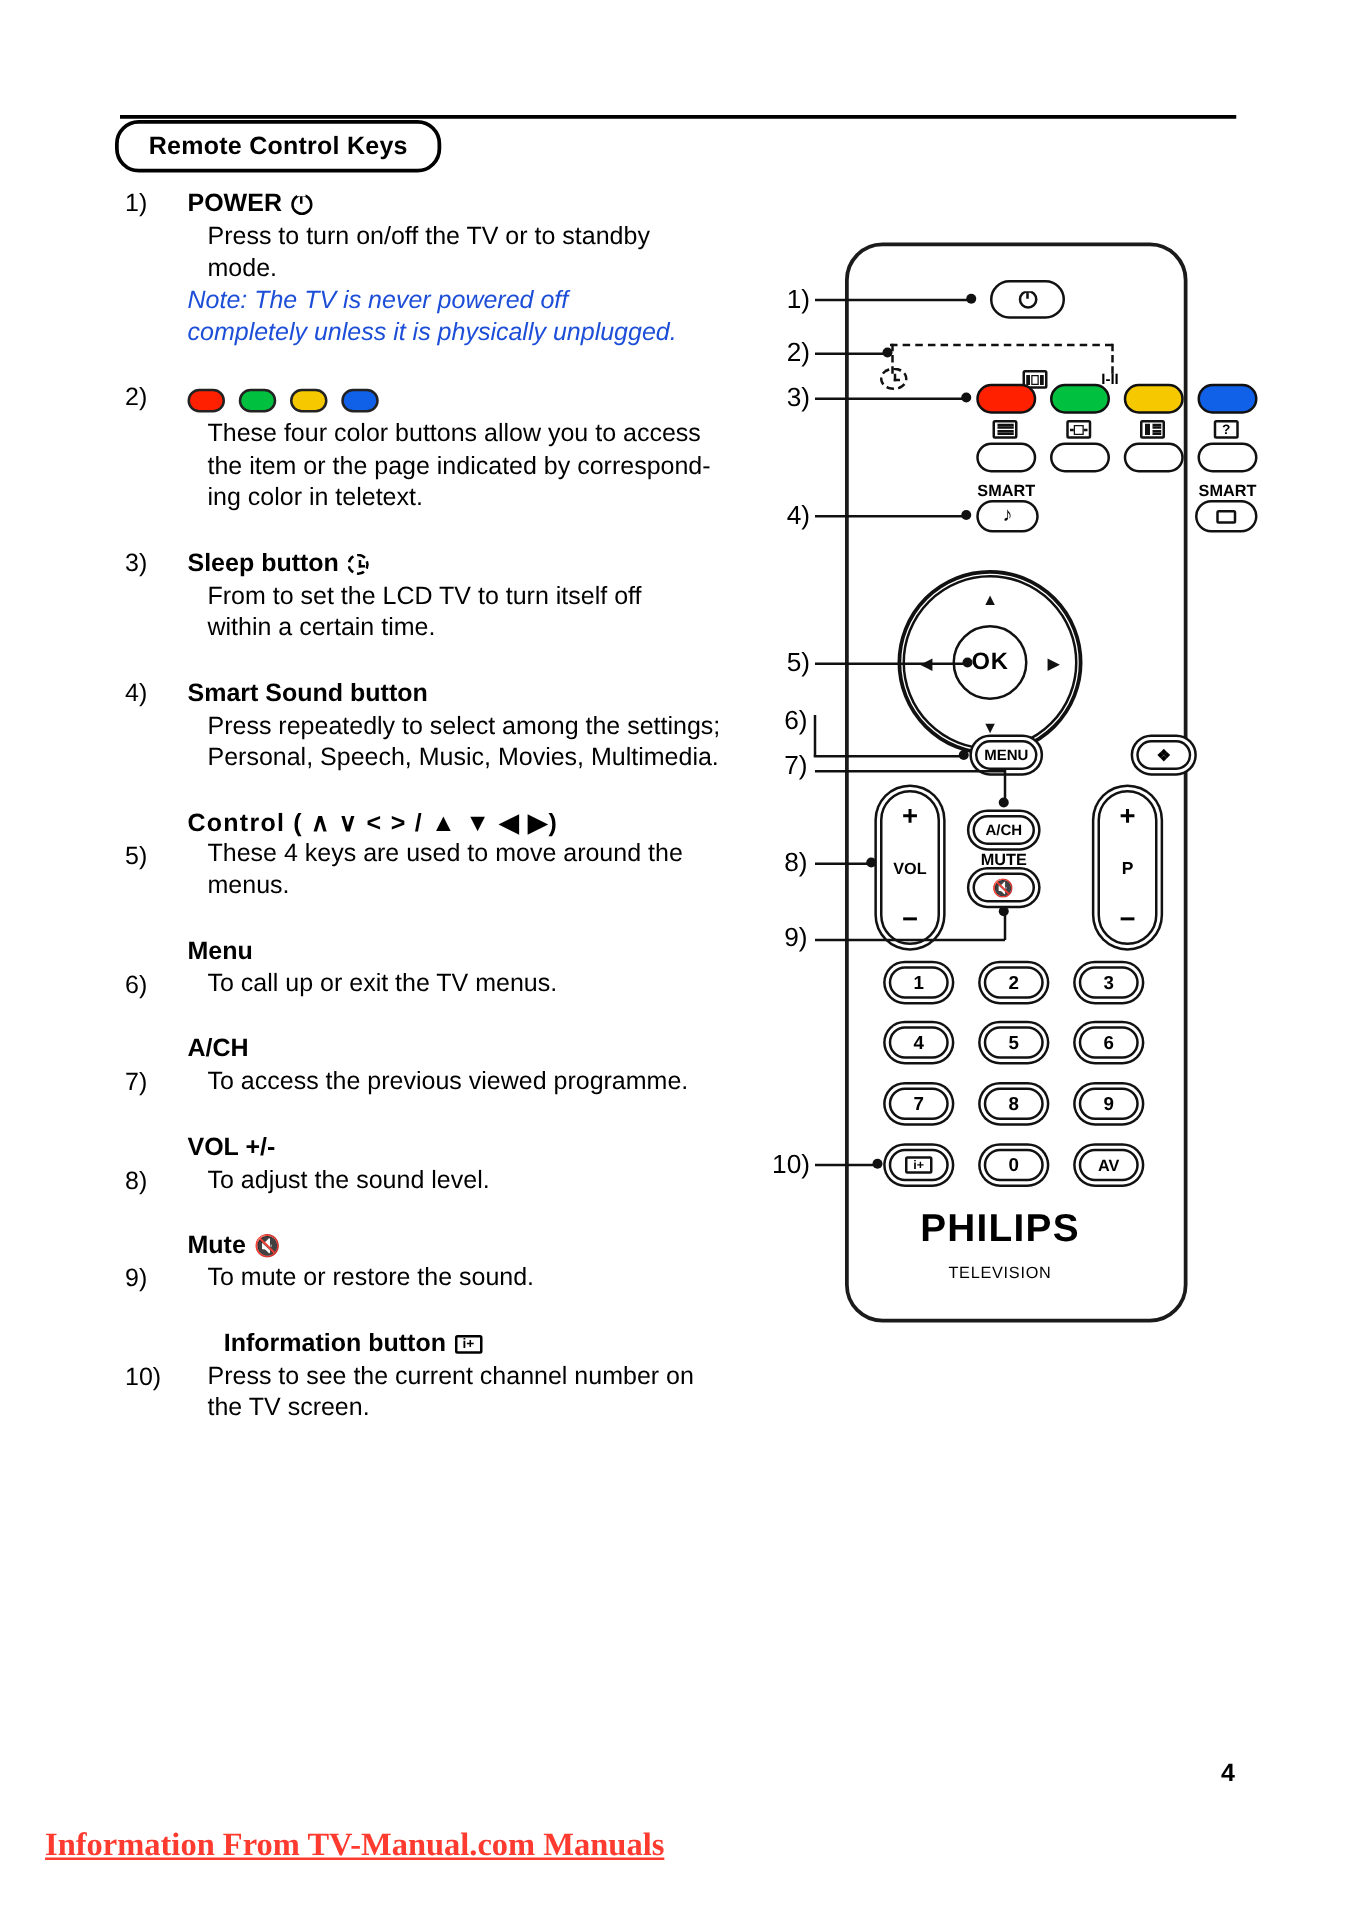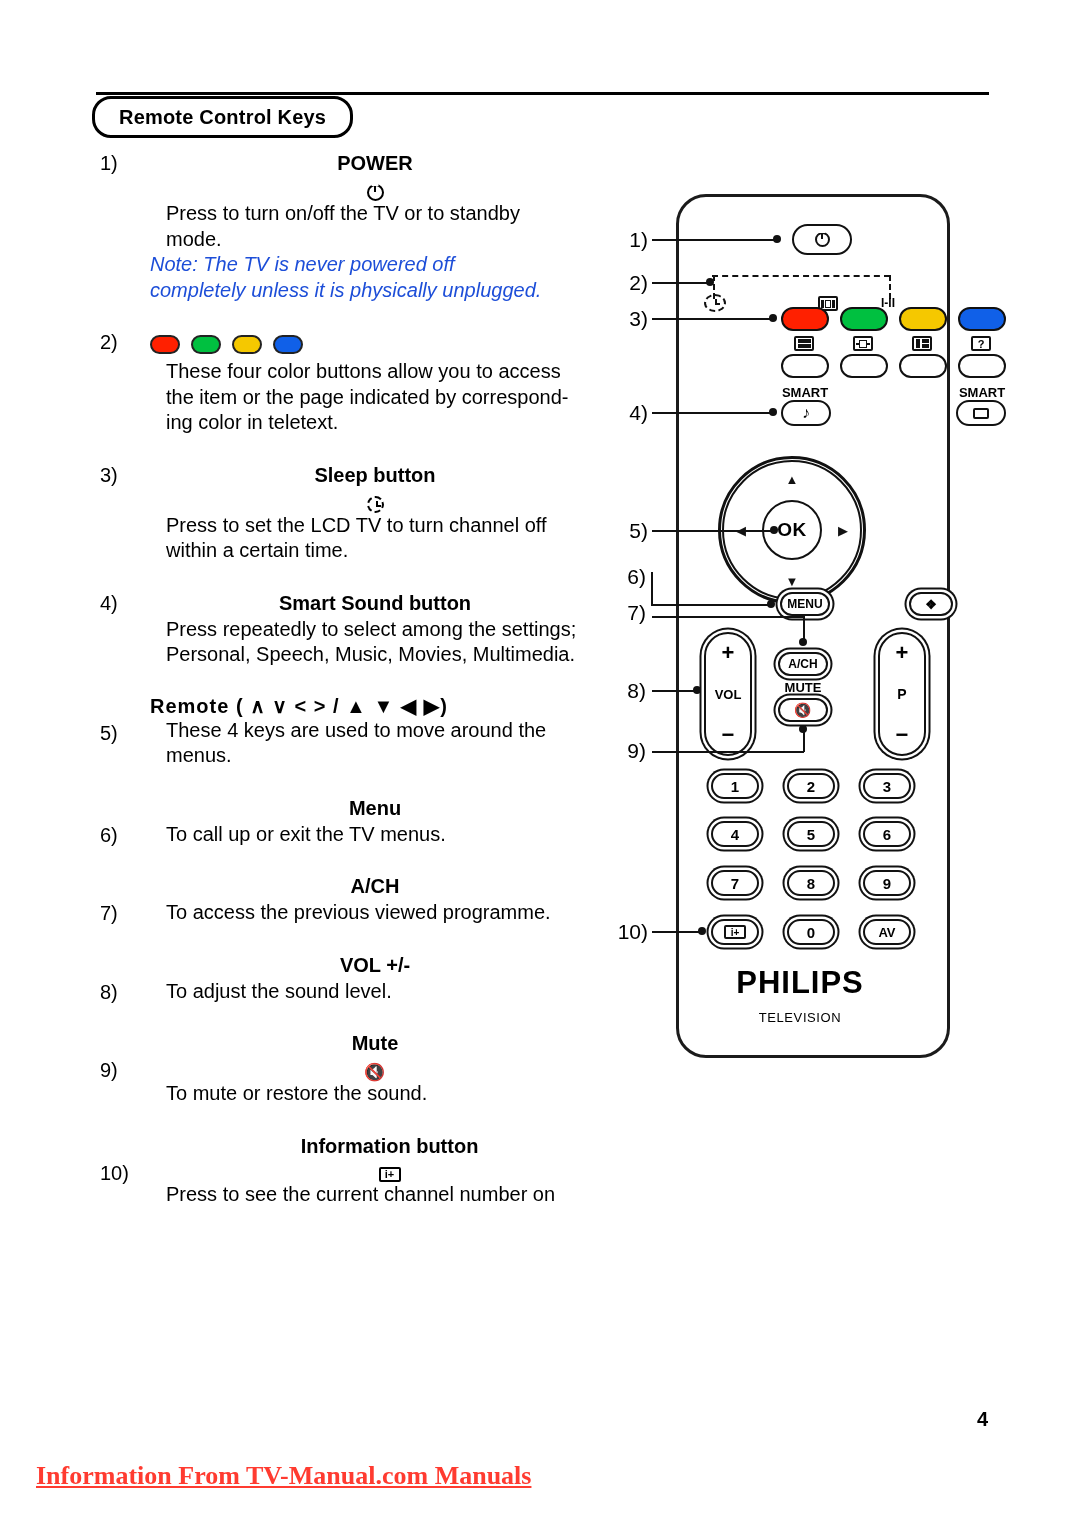--- a/index.html
+++ b/index.html
@@ -28,21 +28,21 @@
     position:absolute;left:100px;top:150px;width:500px;
   }
   .entry{position:relative;margin-bottom:0;}
   .num{
     position:absolute;left:0;width:42px;text-align:left;
     font-size:20px;line-height:26px;
   }
   .body{margin-left:50px;}
   .hdr{
     font-size:20px;font-weight:bold;line-height:27px;
-    display:flex;align-items:center;gap:7px;flex-direction:column;
+    display:flex;align-items:center;gap:7px;
   }
   .para{font-size:20px;line-height:25.5px;margin-left:16px;}
   .note{font-size:20px;line-height:25.5px;font-style:italic;color:#1d4ed8;}
   .gap{height:26px;}
 
   
   .glyph{display:inline-block;line-height:1;}
   .pwr-g{
     width:17px;height:17px;border:2px solid #000;border-radius:50%;
     position:relative;box-sizing:border-box;
@@ -205,21 +205,21 @@
 
     <div class="gap"></div>
 
     <div class="entry">
       <div class="num">3)</div>
       <div class="body">
         <div class="hdr">
           <span>Sleep button</span>
           <span class="glyph sleep-g"></span>
         </div>
-        <div class="para">Press to set the LCD TV to turn channel off</div>
+        <div class="para">From to set the LCD TV to turn itself off</div>
         <div class="para">within a certain time.</div>
       </div>
     </div>
 
     <div class="gap"></div>
 
     <div class="entry">
       <div class="num">4)</div>
       <div class="body">
         <div class="hdr">
@@ -228,21 +228,21 @@
         <div class="para">Press repeatedly to select among the settings;</div>
         <div class="para">Personal, Speech, Music, Movies,  Multimedia.</div>
       </div>
     </div>
 
     <div class="gap"></div>
 
     <div class="entry">
       <div class="body" style="margin-left:50px;">
         <div class="cursor-line">
-          <span>Remote</span>
+          <span>Control</span>
           <span class="arrows">( ∧ ∨ &lt; &gt; / ▲  ▼  ◀  ▶)</span>
         </div>
       </div>
       <div class="num" style="top:26px;">5)</div>
       <div class="body">
         <div class="para">These 4 keys are used to move around the</div>
         <div class="para">menus.</div>
       </div>
     </div>
 
@@ -308,20 +308,21 @@
     <div class="entry">
       <div class="body" style="margin-left:79px;">
         <div class="hdr">
           <span>Information button</span>
           <span class="glyph info-g">i+</span>
         </div>
       </div>
       <div class="num" style="top:27px;">10)</div>
       <div class="body">
         <div class="para">Press to see the current channel number on</div>
+        <div class="para">the TV screen.</div>
       </div>
     </div>
 
   </div>
 
   <div id="remote-figure">
 
     <div id="remote-body"></div>
 
     <div class="callout-num" style="left:8px;top:49px;">1)</div>

